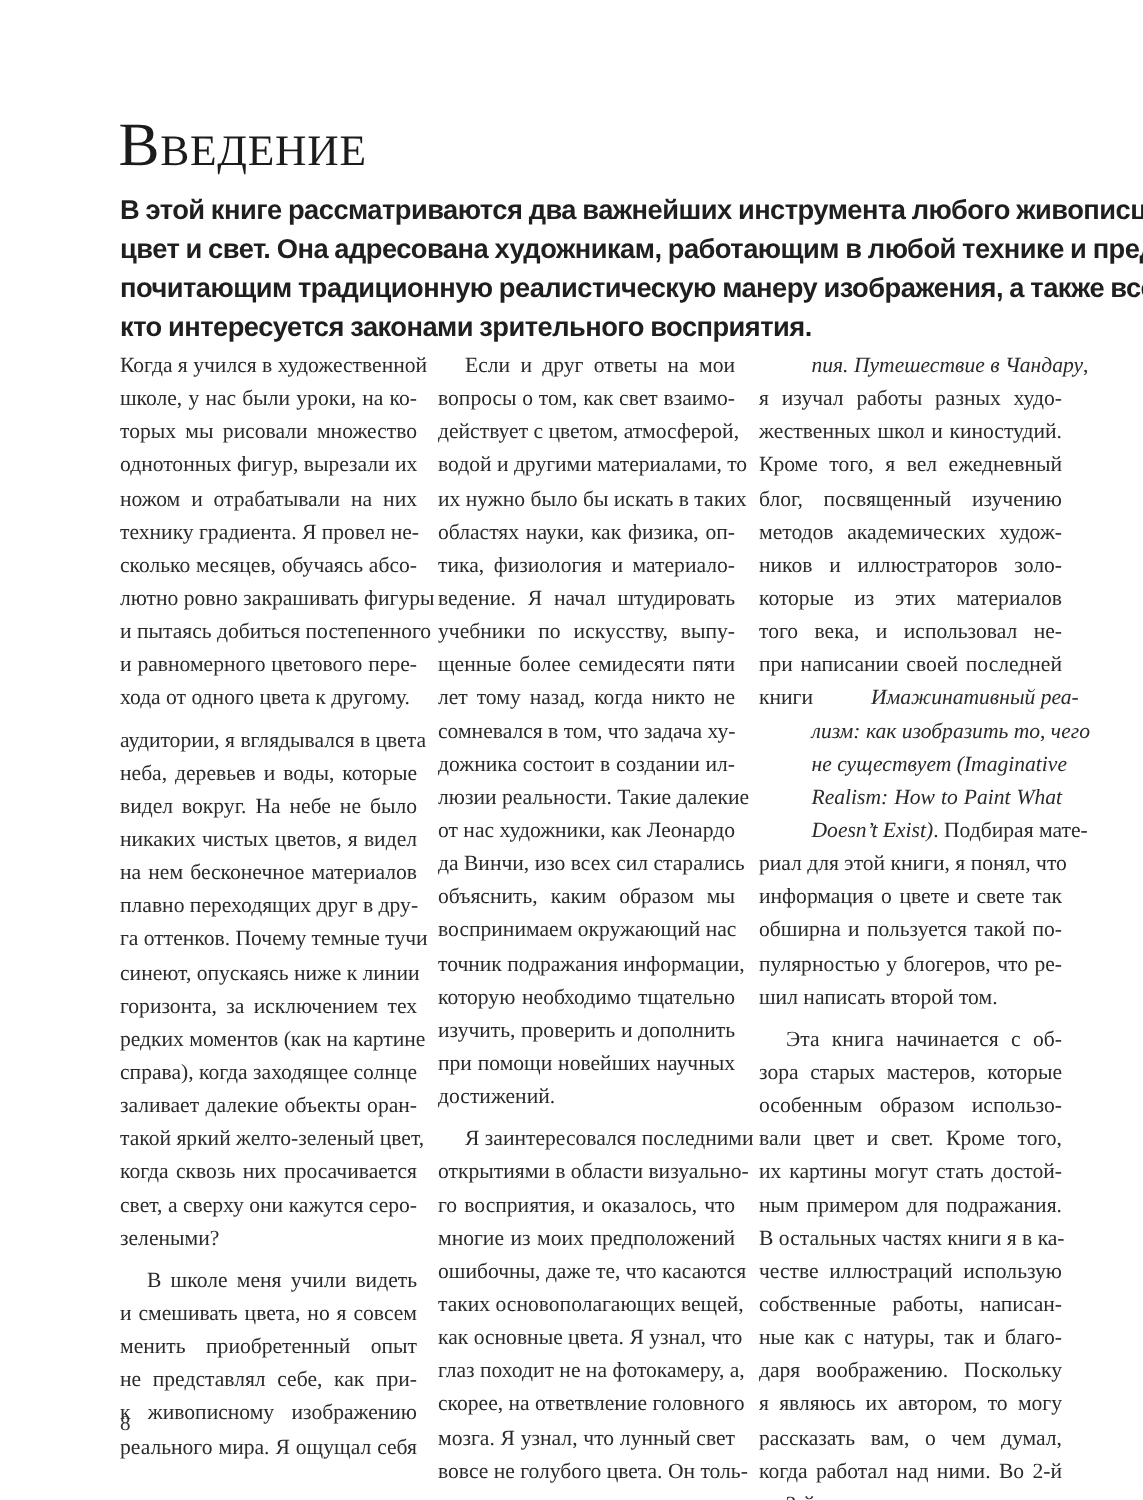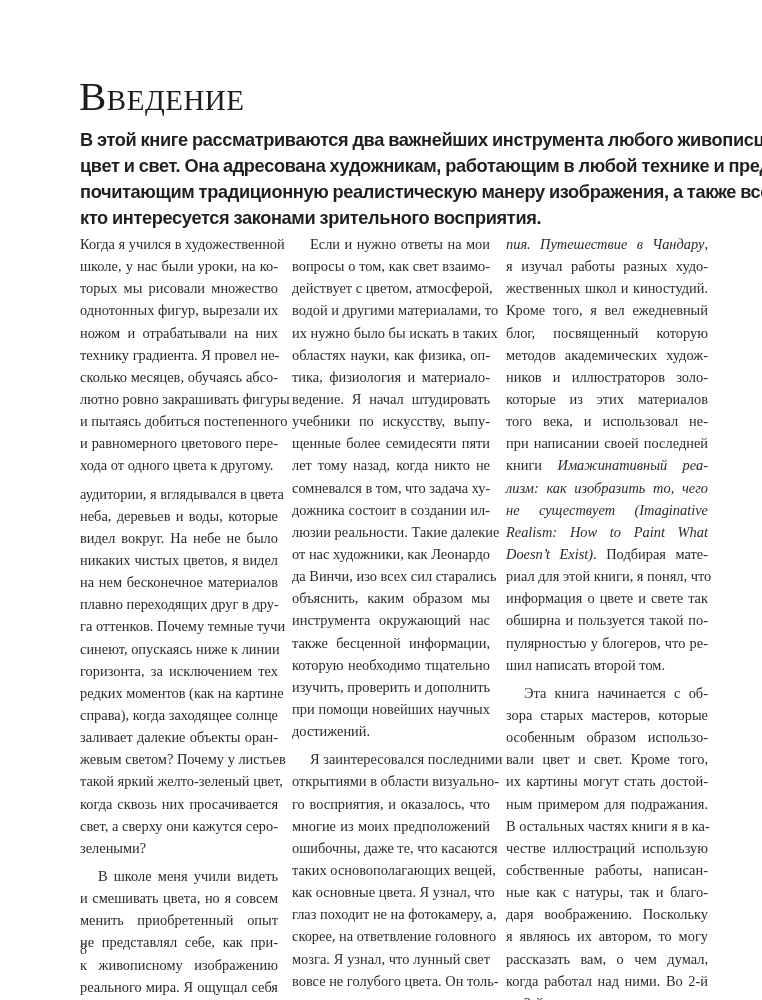--- a/index.html
+++ b/index.html
@@ -28,21 +28,21 @@
   .col .ln {
     display: block; white-space: nowrap; height: 22.15px;
     text-align: justify; text-align-last: justify;
   }
   .col .ln.end { text-align-last: left; }
   .col .ln.ind { text-indent: 18px; }
   .col .gap { display: block; height: 6px; }
   .col1 { left: 80px; }
   .col2 { left: 292px; }
   .col3 { left: 506px; width: 202px; }
-  i { font-style: italic; }
+  i { font-style: italic; margin-left: 35px; }
   .pagenum {
     position: absolute; left: 80px; top: 942px;
     font-family: "Liberation Serif", "DejaVu Serif", serif;
     font-size: 14px; color: #333;
   }
 </style>
 </head>
 <body>
 
 <div class="page">
@@ -72,53 +72,52 @@
       <span class="ln">видел вокруг. На небе не было</span>
       <span class="ln">никаких чистых цветов, я видел</span>
       <span class="ln">на нем бесконечное материалов</span>
       <span class="ln">плавно переходящих друг в дру-</span>
       <span class="ln">га оттенков. Почему темные тучи</span>
       <span class="ln">синеют, опускаясь ниже к линии</span>
       <span class="ln">горизонта, за исключением тех</span>
       <span class="ln">редких моментов (как на картине</span>
       <span class="ln">справа), когда заходящее солнце</span>
       <span class="ln">заливает далекие объекты оран-</span>
-      <span class="ln">жевым светом? Почему у листьев</span>
       <span class="ln">такой яркий желто-зеленый цвет,</span>
       <span class="ln">когда сквозь них просачивается</span>
       <span class="ln">свет, а сверху они кажутся серо-</span>
       <span class="ln end">зелеными?</span>
       <span class="gap"></span>
       <span class="ln ind">В школе меня учили видеть</span>
       <span class="ln">и смешивать цвета, но я совсем</span>
       <span class="ln">менить приобретенный опыт</span>
       <span class="ln">не представлял себе, как при-</span>
       <span class="ln">к живописному изображению</span>
       <span class="ln">реального мира. Я ощущал себя</span>
     </div>
   <div class="col col2" id="col2">
-      <span class="ln ind">Если и нужно ответы на мои</span>
+      <span class="ln ind">Если и друг ответы на мои</span>
       <span class="ln">вопросы о том, как свет взаимо-</span>
       <span class="ln">действует с цветом, атмосферой,</span>
       <span class="ln">водой и другими материалами, то</span>
       <span class="ln">их нужно было бы искать в таких</span>
       <span class="ln">областях науки, как физика, оп-</span>
       <span class="ln">тика, физиология и материало-</span>
       <span class="ln">ведение. Я начал штудировать</span>
       <span class="ln">учебники по искусству, выпу-</span>
       <span class="ln">щенные более семидесяти пяти</span>
       <span class="ln">лет тому назад, когда никто не</span>
       <span class="ln">сомневался в том, что задача ху-</span>
       <span class="ln">дожника состоит в создании ил-</span>
       <span class="ln">люзии реальности. Такие далекие</span>
       <span class="ln">от нас художники, как Леонардо</span>
       <span class="ln">да Винчи, изо всех сил старались</span>
       <span class="ln">объяснить, каким образом мы</span>
-      <span class="ln">инструмента окружающий нас</span>
-      <span class="ln">также бесценной информации,</span>
+      <span class="ln">воспринимаем окружающий нас</span>
+      <span class="ln">точник подражания информации,</span>
       <span class="ln">которую необходимо тщательно</span>
       <span class="ln">изучить, проверить и дополнить</span>
       <span class="ln">при помощи новейших научных</span>
       <span class="ln end">достижений.</span>
       <span class="gap"></span>
       <span class="ln ind">Я заинтересовался последними</span>
       <span class="ln">открытиями в области визуально-</span>
       <span class="ln">го восприятия, и оказалось, что</span>
       <span class="ln">многие из моих предположений</span>
       <span class="ln">ошибочны, даже те, что касаются</span>
@@ -127,21 +126,21 @@
       <span class="ln">глаз походит не на фотокамеру, а,</span>
       <span class="ln">скорее, на ответвление головного</span>
       <span class="ln">мозга. Я узнал, что лунный свет</span>
       <span class="ln">вовсе не голубого цвета. Он толь-</span>
     </div>
   <div class="col col3" id="col3">
       <span class="ln"><i>пия. Путешествие в Чандару</i><span>,</span></span>
       <span class="ln">я изучал работы разных худо-</span>
       <span class="ln">жественных школ и киностудий.</span>
       <span class="ln">Кроме того, я вел ежедневный</span>
-      <span class="ln">блог, посвященный которую</span>
+      <span class="ln">блог, посвященный изучению</span>
       <span class="ln">методов академических худож-</span>
       <span class="ln">ников и иллюстраторов золо-</span>
       <span class="ln">которые из этих материалов</span>
       <span class="ln">того века, и использовал не-</span>
       <span class="ln">при написании своей последней</span>
       <span class="ln"><span>книги </span><i>Имажинативный реа-</i></span>
       <span class="ln"><i>лизм: как изобразить то, чего</i></span>
       <span class="ln"><i>не существует (Imaginative</i></span>
       <span class="ln"><i>Realism: How to Paint What</i></span>
       <span class="ln"><i>Doesn’t Exist)</i><span>. Подбирая мате-</span></span>

